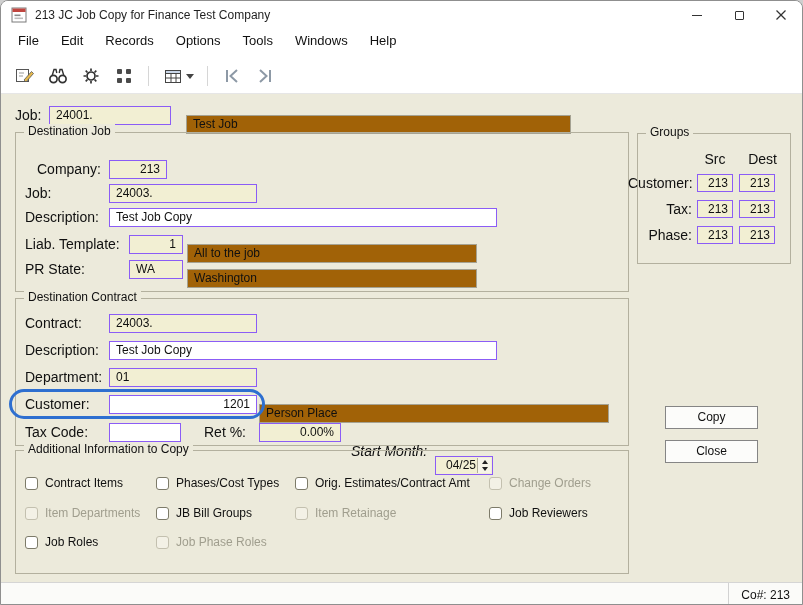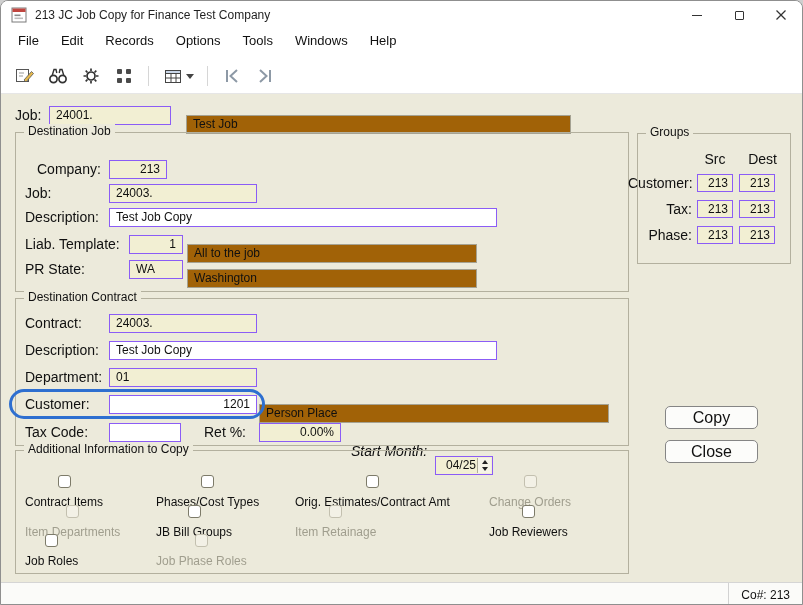--- a/index.html
+++ b/index.html
@@ -22,25 +22,25 @@
   .caret{width:0;height:0;border-left:4px solid transparent;border-right:4px solid transparent;border-top:5px solid #444;margin-left:2px;}
   
   .form-area{position:relative;height:488px;background:#eceadb;font-size:12px;color:#101010;}
   .lbl{position:absolute;font-size:14px;line-height:19px;white-space:nowrap;}
   .f{position:absolute;height:19px;box-sizing:border-box;border:1px solid #8b5cf6;background:#ffffff;font-size:12px;line-height:17px;padding:0 6px;overflow:hidden;white-space:nowrap;}
   .cream{background:#f2efd3;}
   .dis{background:#a16207;border-color:#a5a292;margin-top:9px;}
   .r{text-align:right;}
   .gb{position:absolute;border:1px solid #b3b09e;}
   .gbt{position:absolute;top:-9px;left:8px;padding:0 4px;background:#eceadb;font-size:12px;line-height:15px;white-space:nowrap;}
-  .cb{position:absolute;display:flex;align-items:center;gap:7px;font-size:12px;height:16px;white-space:nowrap;flex-direction:column;}
+  .cb{position:absolute;display:flex;align-items:center;gap:7px;font-size:12px;height:16px;white-space:nowrap;}
   .cbx{width:13px;height:13px;box-sizing:border-box;border:1px solid #7d7b69;border-radius:3px;background:#fff;flex:none;}
   .cb.off{color:#a09e8e;}
   .cb.off .cbx{border-color:#c3c0af;background:#f3f1e6;}
-  .btn{position:absolute;width:93px;height:23px;background:#fcfcfa;border:1px solid #858585;border-radius:5px;font-size:16px;text-align:center;line-height:21px;box-sizing:border-box;}
+  .btn{position:absolute;width:93px;height:23px;background:#fcfcfa;border:1px solid #858585;border-radius:0;font-size:12px;text-align:center;line-height:21px;box-sizing:border-box;}
   .ring{position:absolute;left:8px;top:295px;width:256px;height:30px;border:3px solid #2e6fd0;border-radius:15px;pointer-events:none;box-sizing:border-box;}
   .spin{position:absolute;right:1px;top:1px;bottom:1px;width:13px;display:flex;flex-direction:column;border-left:1px solid #b0ad9c;background:#f6f4e8;}
   .spin div{flex:1;display:flex;align-items:center;justify-content:center;}
   .tri-up{width:0;height:0;border-left:3px solid transparent;border-right:3px solid transparent;border-bottom:4px solid #222;}
   .tri-dn{width:0;height:0;border-left:3px solid transparent;border-right:3px solid transparent;border-top:4px solid #222;}
   
   .statusbar{height:25px;box-sizing:border-box;border-top:1px solid #d5d5d5;background:#fbfbf9;display:flex;align-items:center;font-size:12px;color:#111;padding-left:8px;}
   .sb-right{margin-left:auto;border-left:1px solid #d2d2d2;padding:0 12px;height:100%;display:flex;align-items:center;}
 </style>
 </head>

